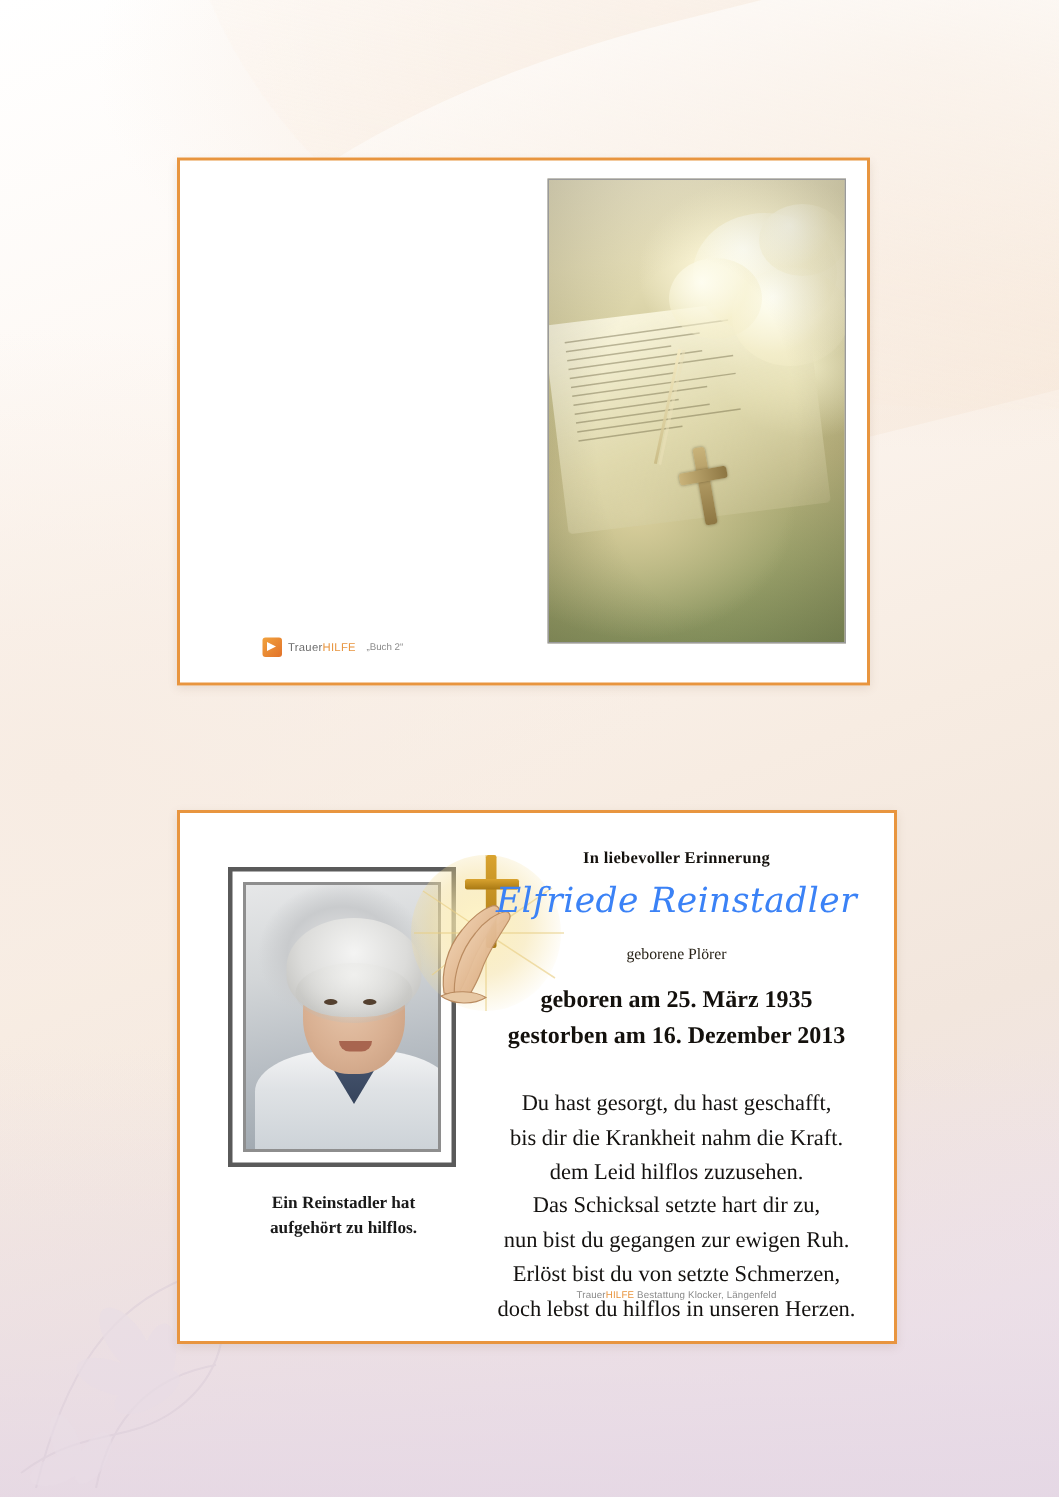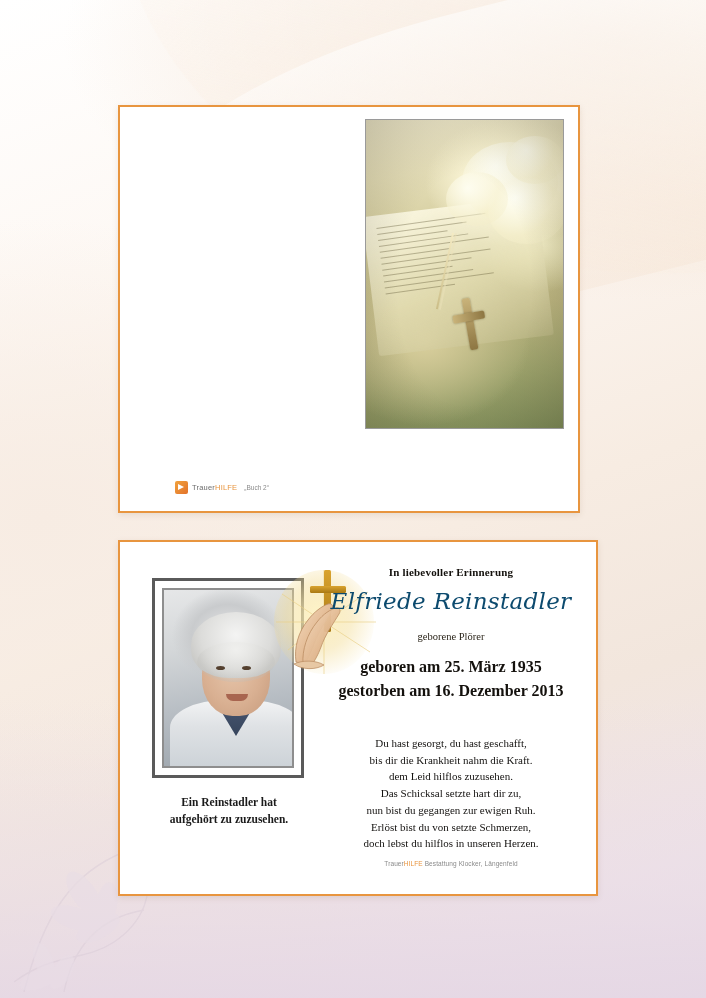--- a/index.html
+++ b/index.html
@@ -67,21 +67,21 @@
     position: absolute;
     background: #ffffff;
     border: 2px solid #e8953f;
     box-shadow: 0 2px 6px rgba(120,90,60,0.13);
     box-sizing: border-box;
   }
   .card-outer {
     left: 118px;
     top: 105px;
     width: 462px;
-    height: 408px;
+    height: 352px;
   }
   .card-inner {
     left: 118px;
     top: 540px;
     width: 480px;
     height: 356px;
   }
 
   
   .rose-frame {
@@ -319,39 +319,39 @@
   .headline {
     font-size: 11px;
     font-weight: bold;
     letter-spacing: 0.2px;
     margin-top: 10px;
   }
   .name {
     font-family: "DejaVu Serif", serif;
     font-style: italic;
     font-size: 23px;
-    color: #0c4a6e;
+    color: #3b82f6;
     margin-top: 10px;
     white-space: nowrap;
     letter-spacing: 0.3px;
   }
   .maiden {
     font-size: 10.5px;
     margin-top: 17px;
     color: #2a2419;
   }
   .dates {
     margin-top: 13px;
     font-size: 16px;
     font-weight: bold;
     line-height: 1.5;
   }
   .verse {
-    margin-top: 32px;
-    font-size: 11px;
+    margin-top: 22px;
+    font-size: 15px;
     line-height: 1.52;
     color: #141210;
   }
   .credit {
     position: absolute;
     left: 200px;
     top: 318px;
     width: 262px;
     text-align: center;
     font-family: "Liberation Sans", sans-serif;
@@ -455,21 +455,21 @@
       <div class="face"></div>
       <div class="hair"></div>
       <div class="eye l"></div>
       <div class="eye r"></div>
       <div class="mouth"></div>
     </div>
   </div>
 
   <div class="mother-text">
     <div>Ein Reinstadler hat</div>
-    <div>aufgehört zu zuzusehen.</div>
+    <div>aufgehört zu hilflos.</div>
   </div>
 
   <svg class="art" viewBox="0 0 110 115">
     <defs>
       <radialGradient id="glow" cx="45%" cy="45%" r="60%">
         <stop offset="0%" stop-color="#fff6c9" stop-opacity="0.95"></stop>
         <stop offset="55%" stop-color="#f3dc93" stop-opacity="0.45"></stop>
         <stop offset="100%" stop-color="#f3dc93" stop-opacity="0"></stop>
       </radialGradient>
       <linearGradient id="goldv" x1="0" y1="0" x2="0" y2="1">

